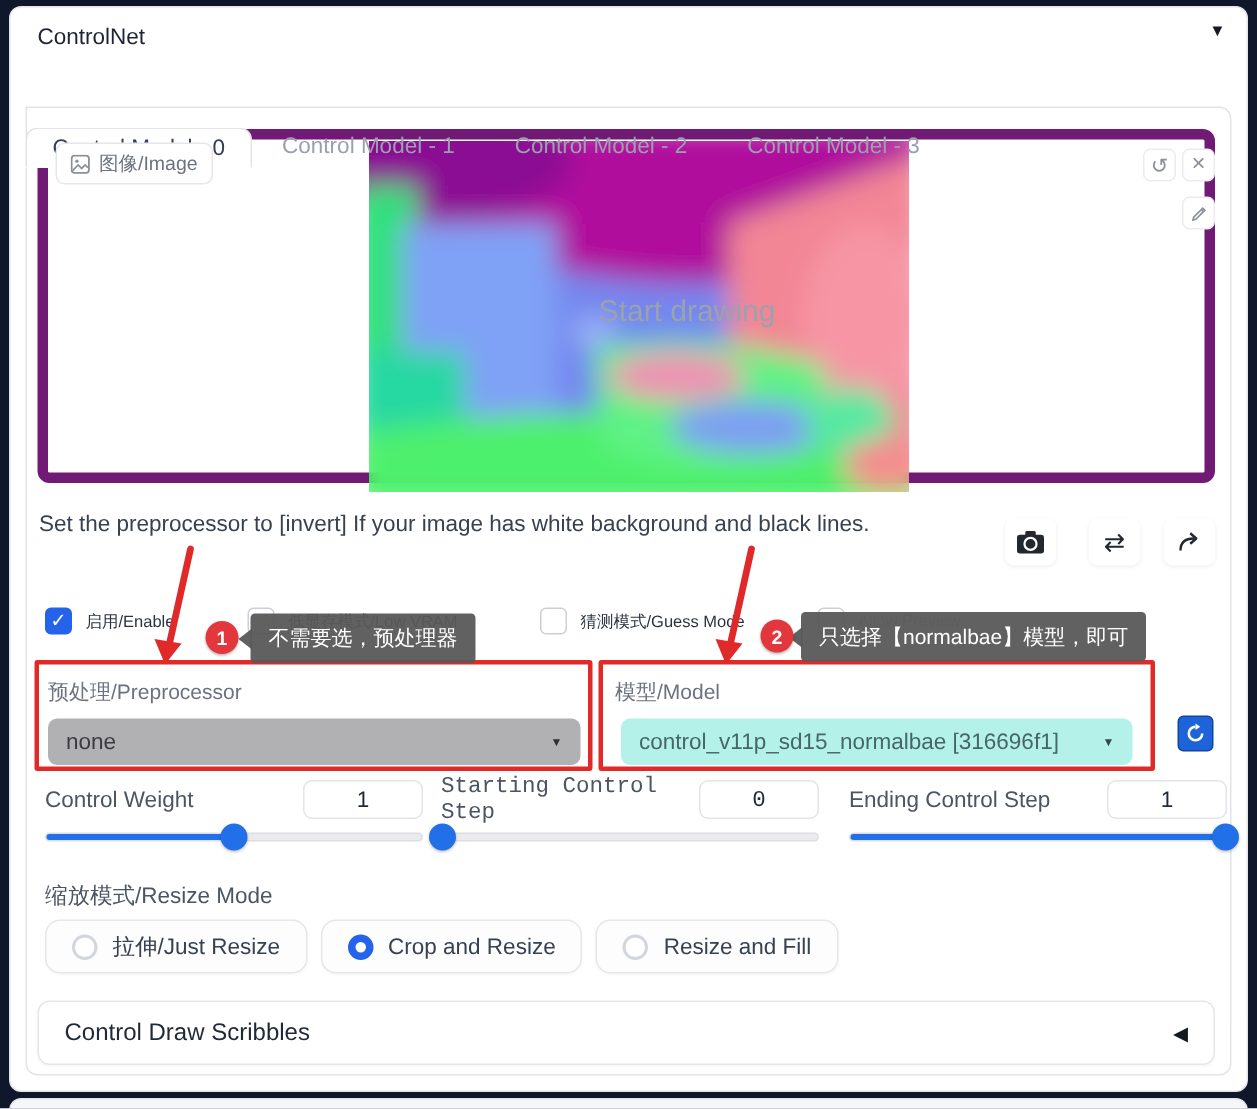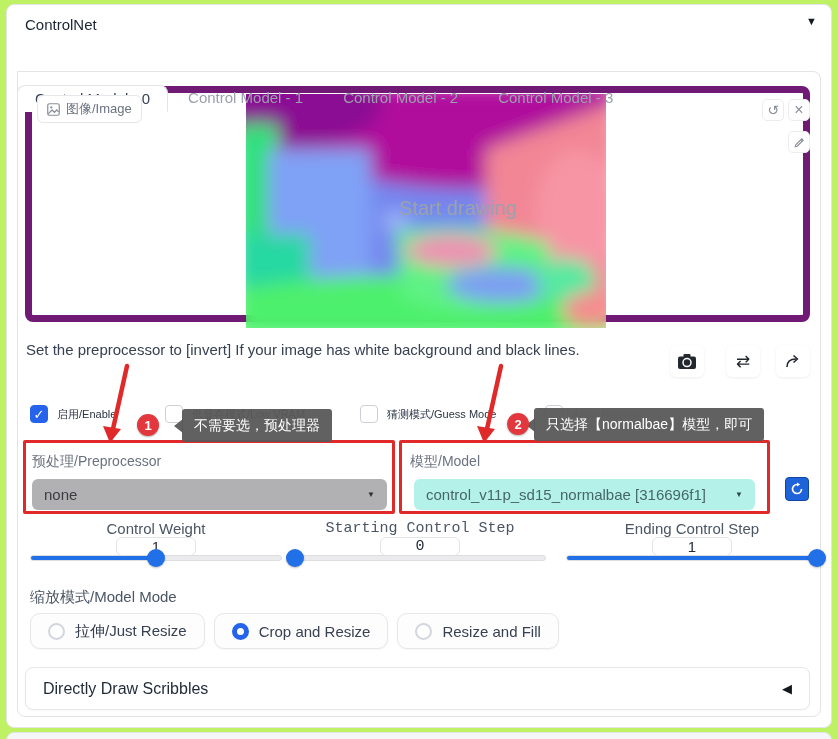--- a/index.html
+++ b/index.html
@@ -1,17 +1,17 @@
 <!DOCTYPE html>
 <html><head>
 <meta charset="utf-8">
 <style>
   * { margin:0; padding:0; box-sizing:border-box; }
   body { background:#fff; font-family:"Liberation Sans","DejaVu Sans",sans-serif; }
-  #root { position:relative; width:838px; height:739px; background:#bef264; overflow:hidden; }
+  #root { position:relative; width:838px; height:739px; background:#0f172a; overflow:hidden; }
 
   
   .outer { position:absolute; left:6px; top:4px; width:826px; height:724px;
            border:1px solid #e3e4e8; border-radius:8px; background:#fff; }
   .cn-title { position:absolute; left:18px; top:11px; font-size:15px; color:#1d2533; }
   .cn-caret { position:absolute; right:14px; top:10px; font-size:11px; color:#14181f; cursor:pointer; }
 
   
   .tabs { position:absolute; left:10px; top:40px; height:26px; display:flex; align-items:flex-end; z-index:2;margin-top:40px; }
   .tab { height:26px; line-height:26px; padding:0 20px; font-size:15px; color:#9aa1ac; cursor:pointer; white-space:nowrap; }
@@ -60,21 +60,21 @@
   .dd-preproc .caret { color:#2e2e33; }
   .dd-model { left:396px; top:407px; width:341px; background:#b4f2e9; color:#47666a; }
   .dd-model .caret { color:#37474b; }
   .refresh-btn { position:absolute; left:767px; top:405px; width:24px; height:24px; background:#1e63d9;
                  border:1px solid #1146a0; border-radius:4px; display:flex; align-items:center;
                  justify-content:center; cursor:pointer; }
 
   
   .slider-col { position:absolute; width:252px; top:448px; }
   .sc-1 { left:12px; } .sc-2 { left:276px;font-family:Liberation Mono, monospace; } .sc-3 { left:548px; }
-  .slider-head { display:flex; justify-content:space-between; align-items:center; height:26px;flex-direction:column; }
+  .slider-head { display:flex; justify-content:space-between; align-items:center; height:26px; }
   .slabel { font-size:15px; color:#4b5563; }
   .num { width:80px; height:26px; border:1px solid #e3e4e8; border-radius:6px; text-align:center;
          font-size:15px; color:#1f2937; background:#fff; font-family:inherit; }
   .track { position:relative; margin-top:9px; height:6px; background:#ebebee; border:1px solid #dddee2;
            border-radius:3px; cursor:pointer; }
   .fill { position:relative; height:100%; background:#2270e8; border-radius:3px; }
   .thumb { position:absolute; right:-9px; top:50%; margin-top:-9px; width:18px; height:18px;
            border-radius:50%; background:#2270e8; box-shadow:0 1px 2px rgba(0,0,0,.25); }
 
   
@@ -104,21 +104,21 @@
   .box1 { left:23px; top:440px; width:372px; height:74px; }
   .box2 { left:399px; top:440px; width:371px; height:74px; }
   .stepcircle { width:22px; height:22px; border-radius:50%; background:#e2383d; color:#fff;
                 font-size:13px; font-weight:bold; display:flex; align-items:center; justify-content:center;
                 z-index:60; box-shadow:0 1px 2px rgba(0,0,0,.3); }
   .c1 { left:137px; top:414px; } .c2 { left:507px; top:413px; }
   .tooltip { height:33px; line-height:33px; padding:0 12px; background:rgba(88,88,90,.95); color:#fff;
              font-size:14px; border-radius:3px; z-index:55; white-space:nowrap; }
   .tooltip::before { content:""; position:absolute; left:-8px; top:50%; margin-top:-7px;
                      border:7px solid transparent; border-right:9px solid rgba(88,88,90,.95); border-left:none; }
-  .tip1 { left:182px; top:409px; } .tip2 { left:534px; top:408px; }
+  .tip1 { left:167px; top:409px; } .tip2 { left:534px; top:408px; }
 
   .start-drawing { position:absolute; left:0; top:103px; width:100%; text-align:center;
                    font-size:20px; color:#9aa2aa; }
 </style>
 </head>
 <body>
 
 <div id="root">
 
   <div class="outer">
@@ -263,38 +263,38 @@
           <span class="slabel">Ending Control Step</span>
           <input class="num" value="1" style="">
         </div>
         <div class="track">
           <div class="fill" style="width: 100%;">
               <div class="thumb"></div>
             </div>
         </div>
       </div>
 
-      <span class="rm-label">缩放模式/Model Mode</span>
+      <span class="rm-label">缩放模式/Resize Mode</span>
       <div class="pillrow">
         <label class="pill">
           <span class="radio"></span>
           <span>拉伸/Just Resize</span>
         </label>
         <label class="pill">
           <span class="radio on"></span>
           <span>Crop and Resize</span>
         </label>
         <label class="pill">
           <span class="radio"></span>
           <span>Resize and Fill</span>
         </label>
       </div>
 
       <div class="accordion">
-        <span class="acc-label">Directly Draw Scribbles</span>
+        <span class="acc-label">Control Draw Scribbles</span>
         <span class="acc-caret">◀</span>
       </div>
 
     </div>
   </div>
 
   <div class="nextbar"></div>
 
   <svg class="ann ann-svg" width="838" height="739" viewBox="0 0 838 739">
     <line x1="127" y1="366" x2="113" y2="429" stroke="#e02a2a" stroke-width="4.5" stroke-linecap="round"></line>

